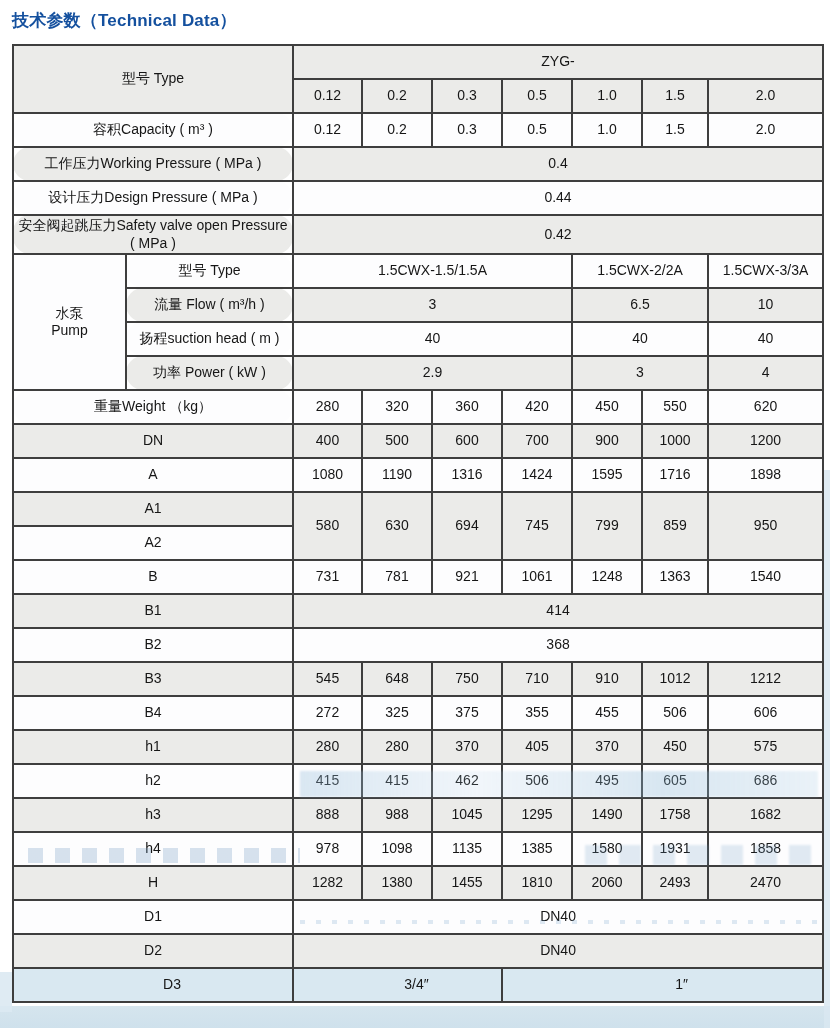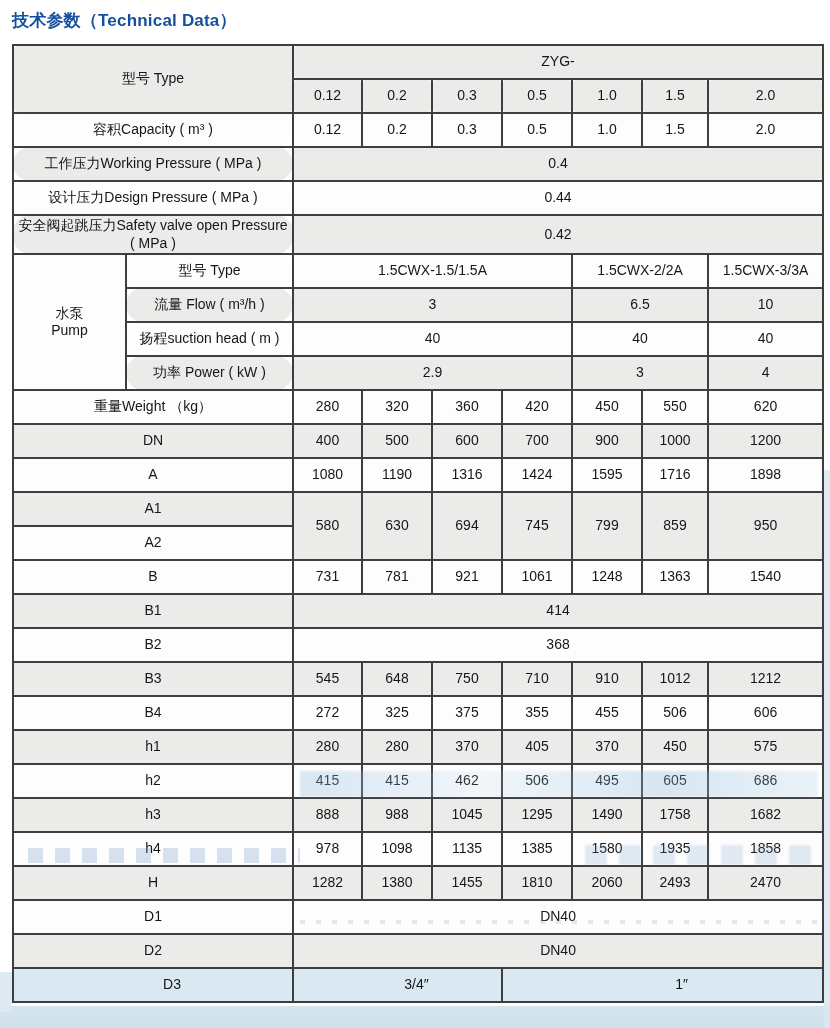--- a/index.html
+++ b/index.html
@@ -30,21 +30,21 @@
     color:#161616;
     text-align:center;
     vertical-align:middle;
     padding:1px 2px;
     font-weight:normal;
     line-height:1.25;
     overflow:hidden;
   }
   table.tech tr{height:34px;}
   tr.tall{height:44px;}
-  thead th{background:#ebebe9;border-radius:7px;}
+  thead th{background:#ebebe9;}
   tr.light > td{background:#fdfdfe;}
   tr.dark  > td{background:#ebebe9;}
   tr.blue  > td{background:#d9e8f1;padding-left:40px;}
   td.cell-shaded-dark{background:#ebebe9 !important;}
   td.group-cell{background:#fdfdfe !important;}
   td.al{text-align:left;padding-left:9px;border-radius:17px;}
   
   .wm{position:absolute;pointer-events:none;}
   .wm-h2{left:300px;top:771px;width:518px;height:26px;
     background:linear-gradient(90deg,rgba(150,190,220,.35),rgba(175,208,232,.15) 35%,rgba(140,185,215,.32) 70%,rgba(160,200,225,.20));
@@ -257,21 +257,21 @@
           <td>1758</td>
           <td>1682</td>
         </tr>
         <tr class="light">
           <td colspan="2" class="">h4</td>
           <td>978</td>
           <td>1098</td>
           <td>1135</td>
           <td>1385</td>
           <td>1580</td>
-          <td>1935</td>
+          <td>1931</td>
           <td>1858</td>
         </tr>
         <tr class="dark">
           <td colspan="2" class="">H</td>
           <td>1282</td>
           <td>1380</td>
           <td>1455</td>
           <td>1810</td>
           <td>2060</td>
           <td>2493</td>

